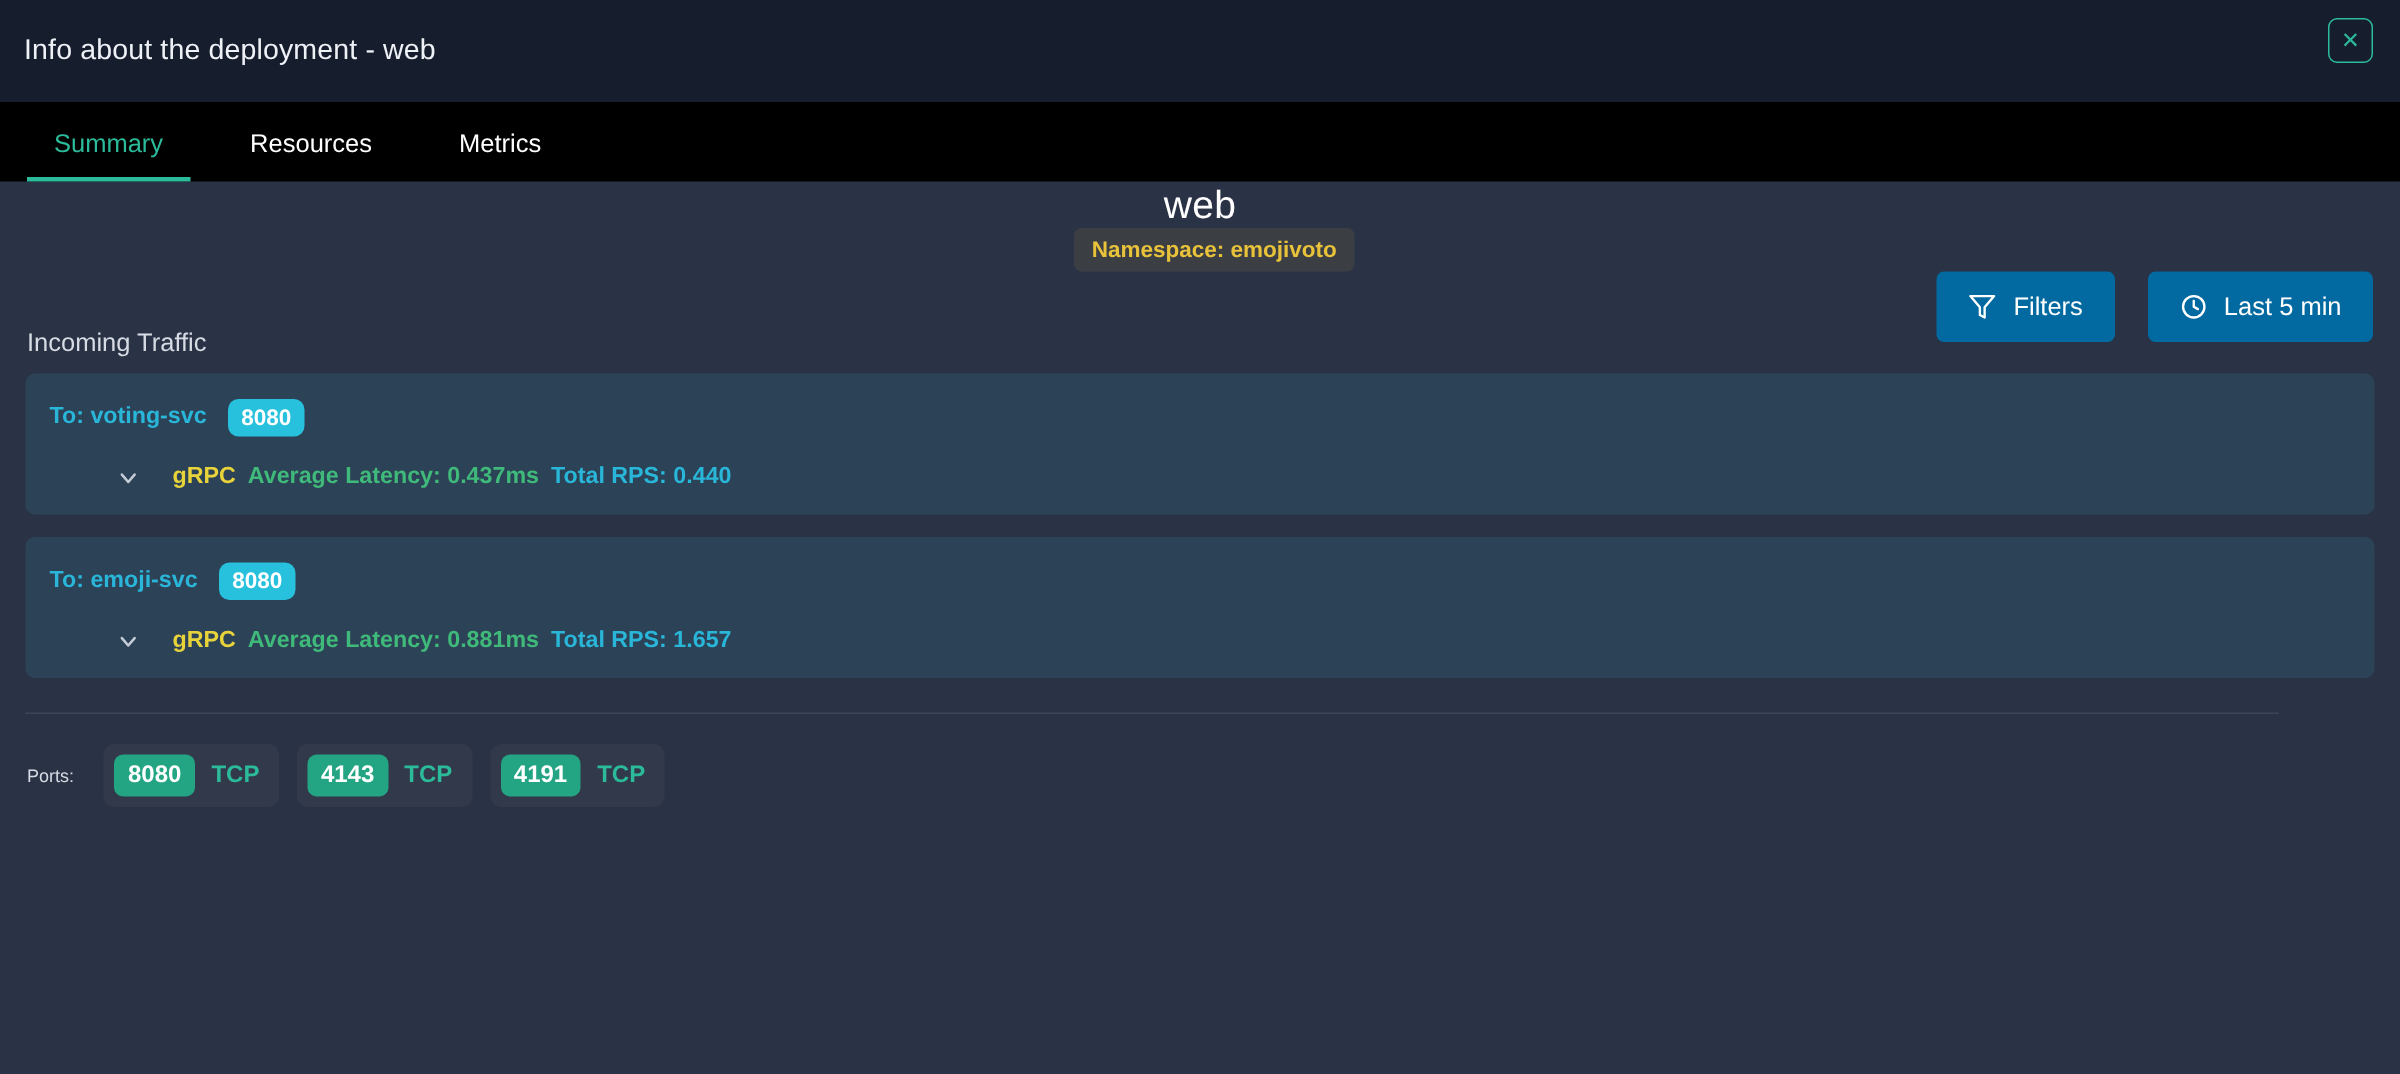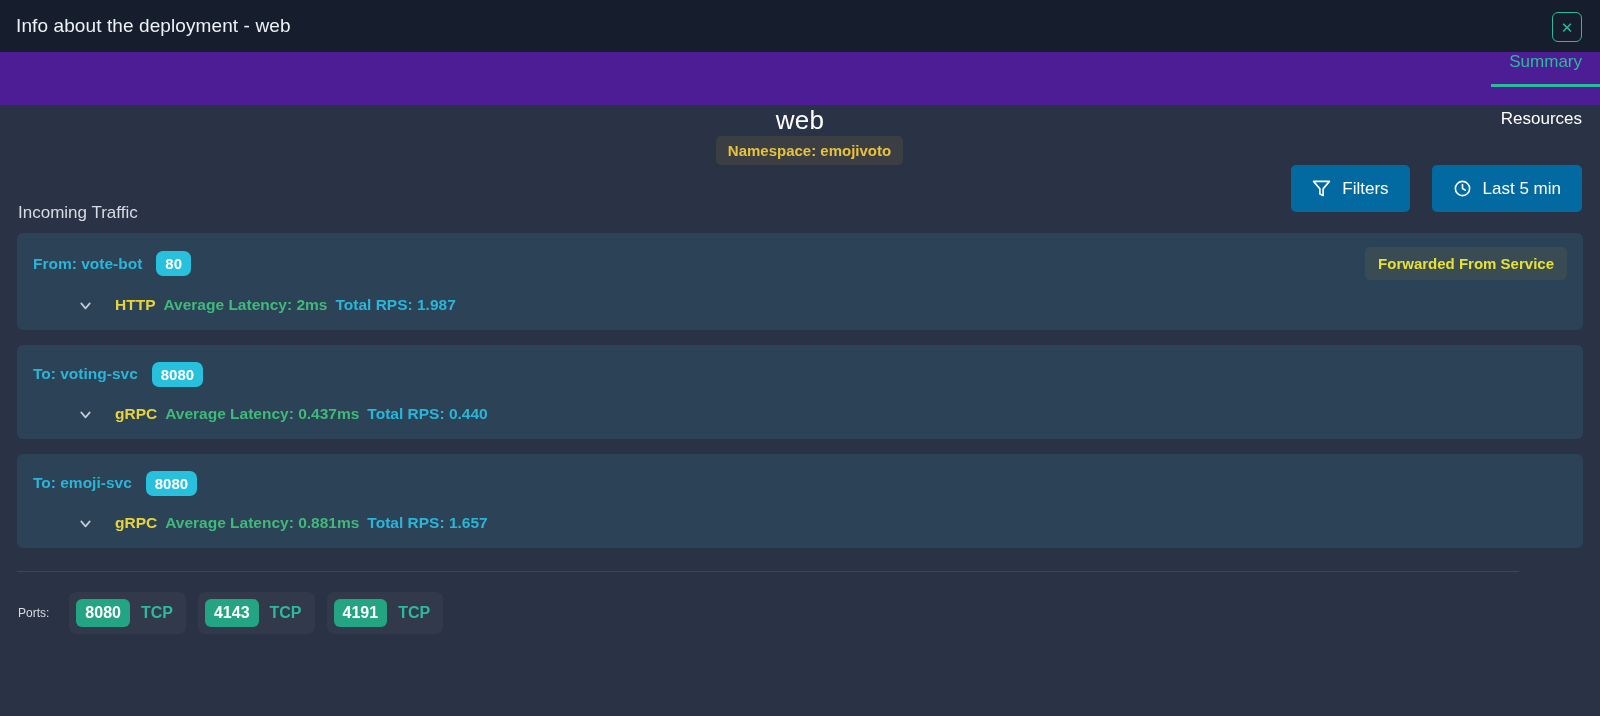--- a/index.html
+++ b/index.html
@@ -7,21 +7,21 @@
   body {
     width: 1600px;
     height: 716px;
     background: #2a3245;
     font-family: "Liberation Sans", sans-serif;
     overflow: hidden;
   }
 
   
   .titlebar {
-    height: 52px;
+    height: 68px;
     background: #161e2e;
     display: flex;
     align-items: center;
     padding: 0 16px 0 16px;
     position: relative;
   }
   .titlebar-text {
     color: #eef1f6;
     font-size: 19px;
     letter-spacing: .1px;
@@ -40,26 +40,25 @@
     justify-content: center;
     cursor: pointer;
     color: #2bbb9a;
     font-size: 15px;
     line-height: 1;
   }
 
   
   .tabs {
     height: 53px;
-    background: #4c1d95;
+    background: #000000;
     display: flex;
     align-items: flex-end;
     padding-left: 18px;
     gap: 22px;
-    flex-direction: column;
   }
   .tab {
     color: #ffffff;
     font-size: 17px;
     padding: 0 18px 12px 18px;
     cursor: pointer;
     border-bottom: 3px solid transparent;
     white-space: nowrap;
   }
   .tab.active {
@@ -263,37 +262,20 @@
             <polyline points="12 7 12 12 15.5 14"></polyline>
           </svg>
         </span>
         <span>Last 5 min</span>
       </button>
     </div>
   </div>
 
   <div class="section-title">Incoming Traffic</div>
 
-  <div class="panel">
-    <div class="panel-head">
-      <span class="peer">From: vote-bot</span>
-      <span class="port-pill">80</span>
-      <span class="fwd-badge">Forwarded From Service</span>
-    </div>
-    <div class="panel-detail">
-      <span class="chevron">
-        <svg width="17" height="17" viewBox="0 0 24 24" fill="none" stroke="currentColor" stroke-width="2.4" stroke-linecap="round" stroke-linejoin="round">
-          <polyline points="6 9 12 16 18 9"></polyline>
-        </svg>
-      </span>
-      <span class="proto">HTTP</span>
-      <span class="latency">Average Latency: 2ms</span>
-      <span class="rps">Total RPS: 1.987</span>
-    </div>
-  </div>
 
 
   <div class="panel">
     <div class="panel-head">
       <span class="peer">To: voting-svc</span>
       <span class="port-pill">8080</span>
     </div>
     <div class="panel-detail">
       <span class="chevron">
         <svg width="17" height="17" viewBox="0 0 24 24" fill="none" stroke="currentColor" stroke-width="2.4" stroke-linecap="round" stroke-linejoin="round">

